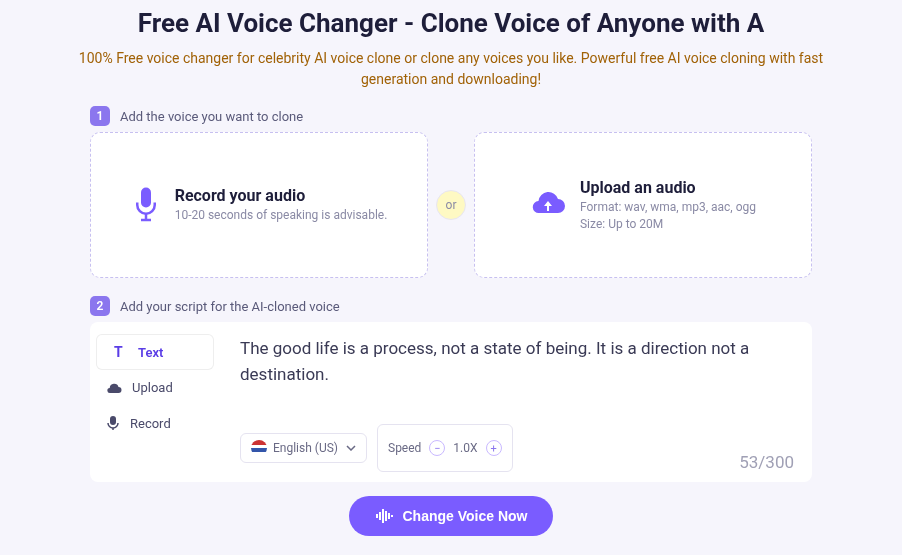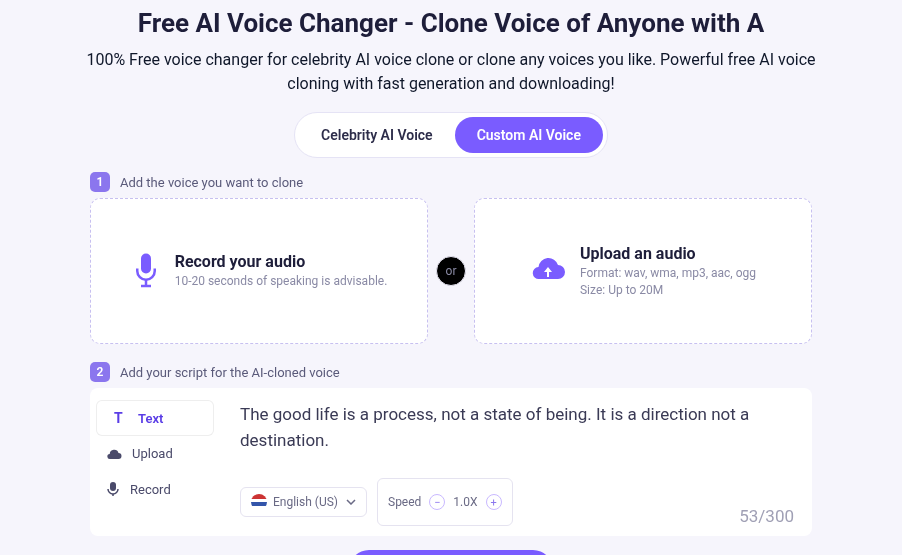--- a/index.html
+++ b/index.html
@@ -6,21 +6,21 @@
   body {
     font-family: -apple-system, BlinkMacSystemFont, "Segoe UI", Roboto, sans-serif;
     background: #f6f5fc;
     width: 902px;
     height: 555px;
     overflow: hidden;
     color: #2d2d4a;
   }
   .header { text-align: center; padding: 8px 40px 0; }
   .title { font-size: 26px; font-weight: 700; color: #1e1e3a; margin-bottom: 10px; }
-  .subtitle { font-size: 16px; color: #0f172a; line-height: 1.5; max-width: 760px; margin: 4px auto 16px; }
+  .subtitle { font-size: 14px; color: #a16207; line-height: 1.5; max-width: 760px; margin: 4px auto 16px; }
 
   .tab-pill {
     display: inline-flex;
     background: #fff;
     border: 1px solid #e5e3f5;
     border-radius: 999px;
     padding: 4px;
     margin-bottom: 14px;
   }
   .tab-pill .tab {
@@ -56,39 +56,39 @@
     display: flex;
     align-items: center;
     justify-content: center;
     cursor: pointer;
   }
   .card-inner { display: flex; align-items: center; gap: 14px; }
   .card-title { font-size: 16px; font-weight: 700; color: #1e1e3a; margin-bottom: 2px; }
   .card-sub { font-size: 12px; color: #8a8aa5; line-height: 1.4; }
   .or-circle {
     width: 30px; height: 30px;
-    background: #000000;
+    background: #fef9c3;
     border: 1px solid #e7e5f2;
     border-radius: 50%;
     display: flex; align-items: center; justify-content: center;
     font-size: 12px; color: #8a8aa5;
   }
 
   .script-block { background: #fff; border-radius: 8px; display: flex; margin-top: 6px; }
   .script-tabs { width: 130px; padding: 12px 0; }
   .script-tab {
     display: flex; align-items: center; gap: 10px;
     padding: 10px 16px;
     font-size: 13px; color: #4a4a6a;
     cursor: pointer;
   }
   .script-tab.active { background: #fff; color: #5a3de6; font-weight: 600; box-shadow: 0 0 0 1px #eee inset; border-radius: 6px; margin: 0 6px; }
   .script-content { flex: 1; padding: 14px 20px 10px; position: relative; }
   .script-text { font-size: 17px; color: #3a3a55; line-height: 1.5; min-height: 64px; }
-  .controls-row { display: flex; align-items: center; gap: 10px; margin-top: 12px; }
+  .controls-row { display: flex; align-items: center; gap: 10px; margin-top: 24px; }
   .select-box {
     display: flex; align-items: center; gap: 8px;
     border: 1px solid #e5e3f0;
     border-radius: 6px;
     padding: 6px 10px;
     font-size: 12px; color: #6a6a85;
     cursor: pointer;
     min-width: 118px;
     justify-content: space-between;
   }
@@ -132,24 +132,20 @@
     display:inline-block;
   }
   svg { display:block; }
 </style>
 </head>
 <body>
 
 <div class="header">
   <h1 class="title">Free AI Voice Changer - Clone Voice of Anyone with A</h1>
   <p class="subtitle">100% Free voice changer for celebrity AI voice clone or clone any voices you like. Powerful free AI voice cloning with fast generation and downloading!</p>
-  <div class="tab-pill">
-    <div class="tab">Celebrity AI Voice</div>
-    <div class="tab active">Custom AI Voice</div>
-  </div>
 </div>
 
 <div class="container">
 
   <div class="step-row">
     <span class="step-num">1</span>
     <span>Add the voice you want to clone</span>
   </div>
 
   <div class="cards-row">

